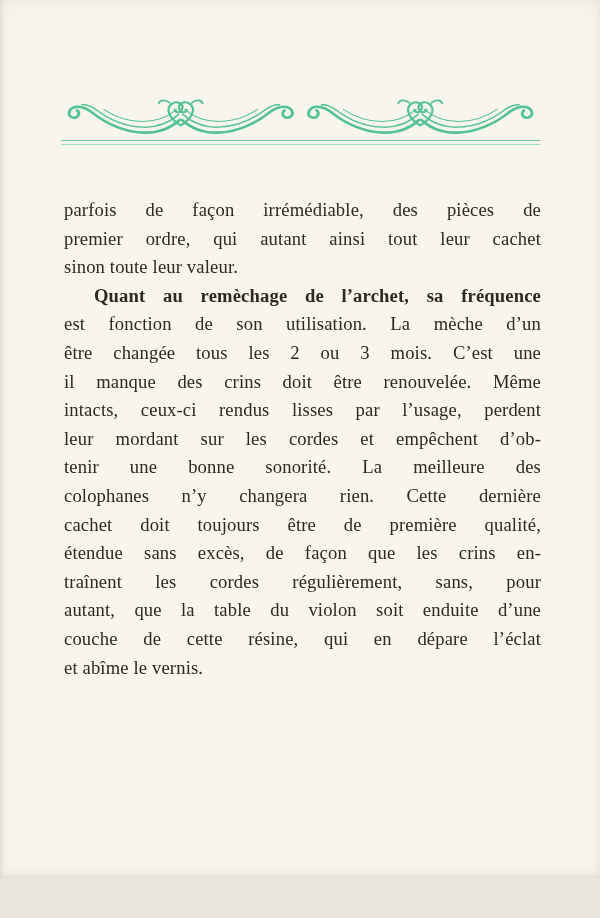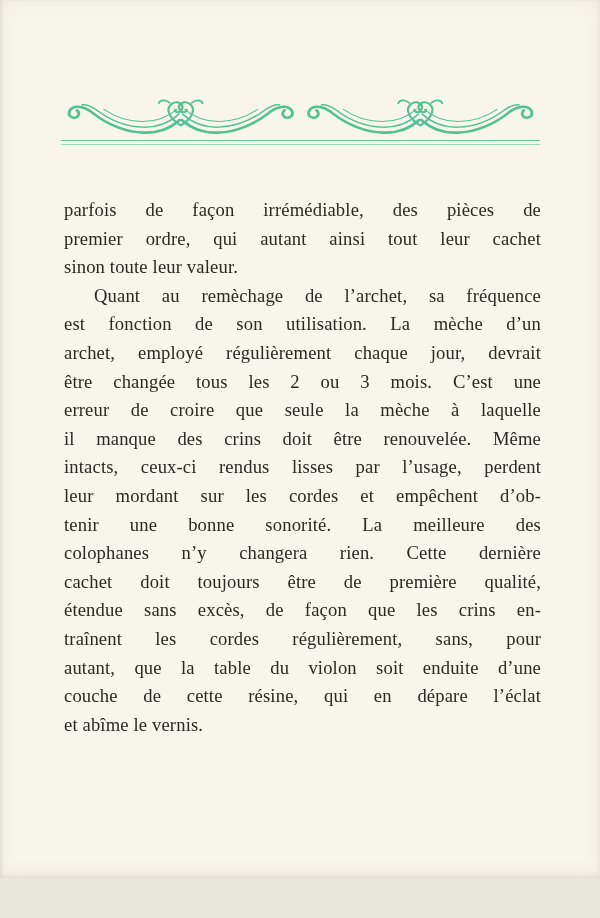--- a/index.html
+++ b/index.html
@@ -48,21 +48,21 @@
   }
   .ln {
     text-align: justify;
     text-align-last: justify;
     white-space: normal;
   }
   .ln-end {
     text-align: center;
     text-align-last: left;
   }
-  .ln-indent { padding-left: 30px; }
+  .ln-indent { padding-left: 30px; font-weight: bold; }
 </style>
 </head>
 <body>
 
 <div class="page">
 
   <div class="ornament-band">
     <svg viewBox="0 0 480 46" preserveAspectRatio="none" aria-hidden="true">
       <defs>
         <g id="half" fill="none" stroke="#52c193" stroke-linecap="round">
@@ -91,23 +91,21 @@
 
   <div class="text-block">
     <div>
       <div class="ln">parfois de façon irrémédiable, des pièces de</div>
       <div class="ln">premier ordre, qui autant ainsi tout leur cachet</div>
       <div class="ln ln-end">sinon toute leur valeur.</div>
     </div>
     <div>
       <div class="ln ln-indent">Quant au remèchage de l’archet, sa fréquence</div>
       <div class="ln">est fonction de son utilisation. La mèche d’un</div>
-      <div class="ln">archet, employé régulièrement chaque jour, devrait</div>
       <div class="ln">être changée tous les 2 ou 3 mois. C’est une</div>
-      <div class="ln">erreur de croire que seule la mèche à laquelle</div>
       <div class="ln">il manque des crins doit être renouvelée. Même</div>
       <div class="ln">intacts, ceux-ci rendus lisses par l’usage, perdent</div>
       <div class="ln">leur mordant sur les cordes et empêchent d’ob-</div>
       <div class="ln">tenir une bonne sonorité. La meilleure des</div>
       <div class="ln">colophanes n’y changera rien. Cette dernière</div>
       <div class="ln">cachet doit toujours être de première qualité,</div>
       <div class="ln">étendue sans excès, de façon que les crins en-</div>
       <div class="ln">traînent les cordes régulièrement, sans, pour</div>
       <div class="ln">autant, que la table du violon soit enduite d’une</div>
       <div class="ln">couche de cette résine, qui en dépare l’éclat</div>

